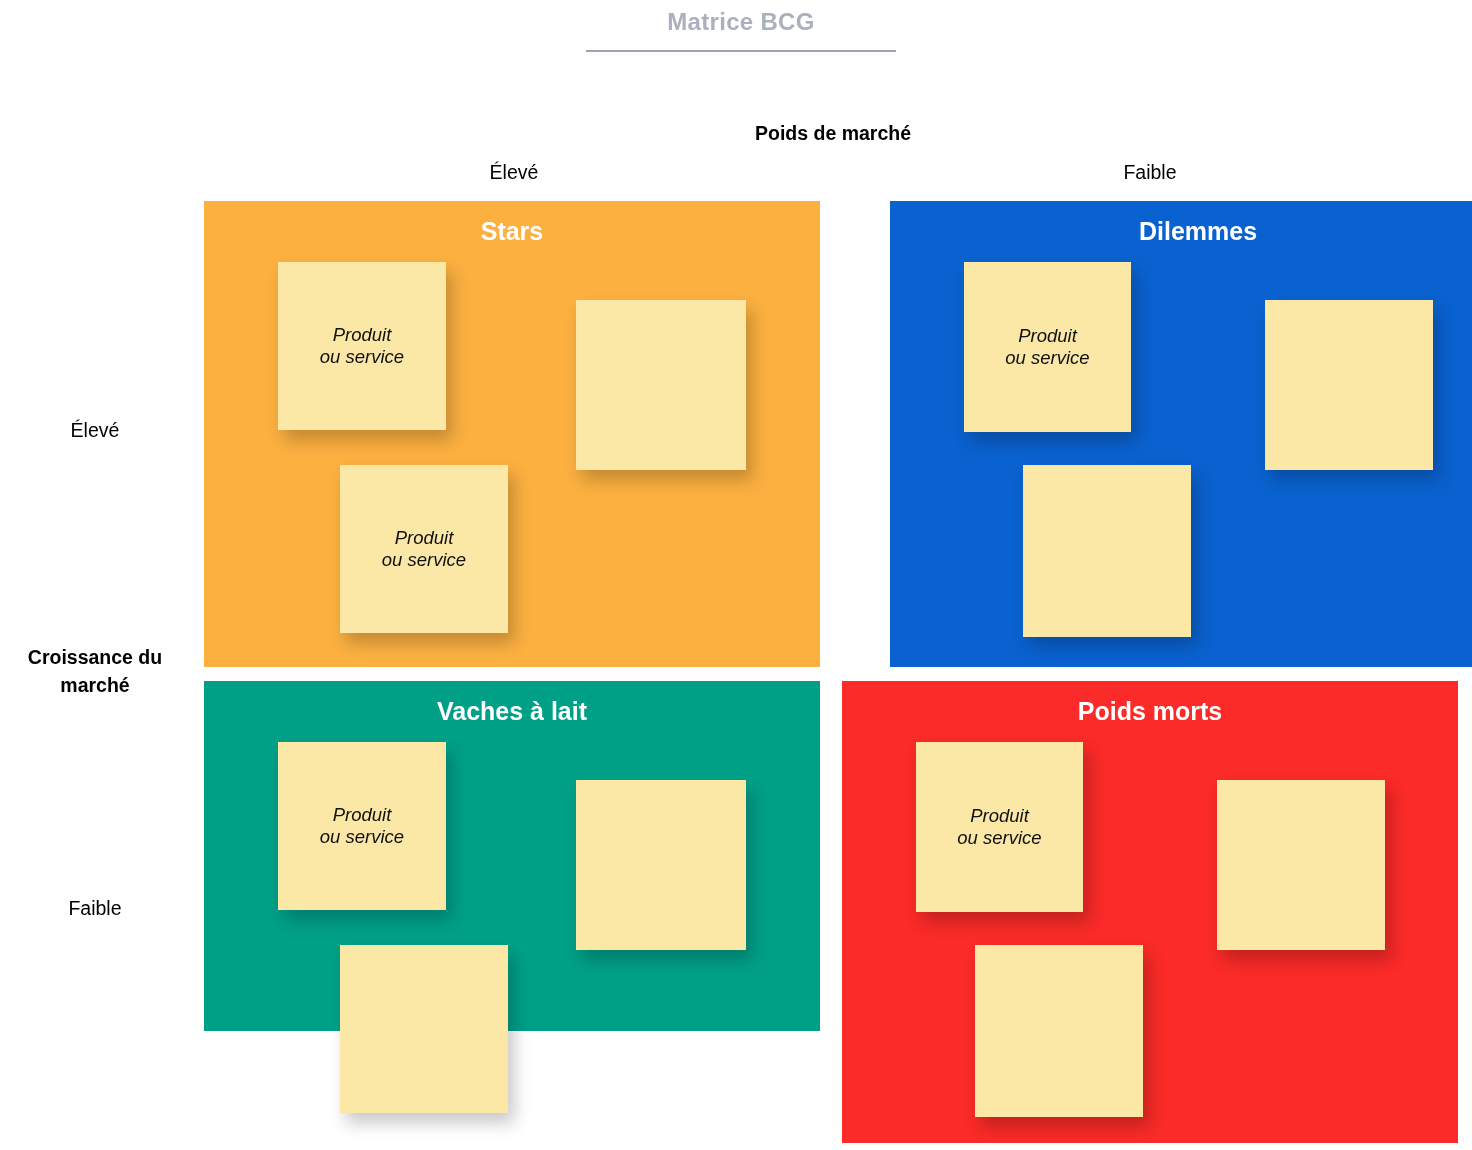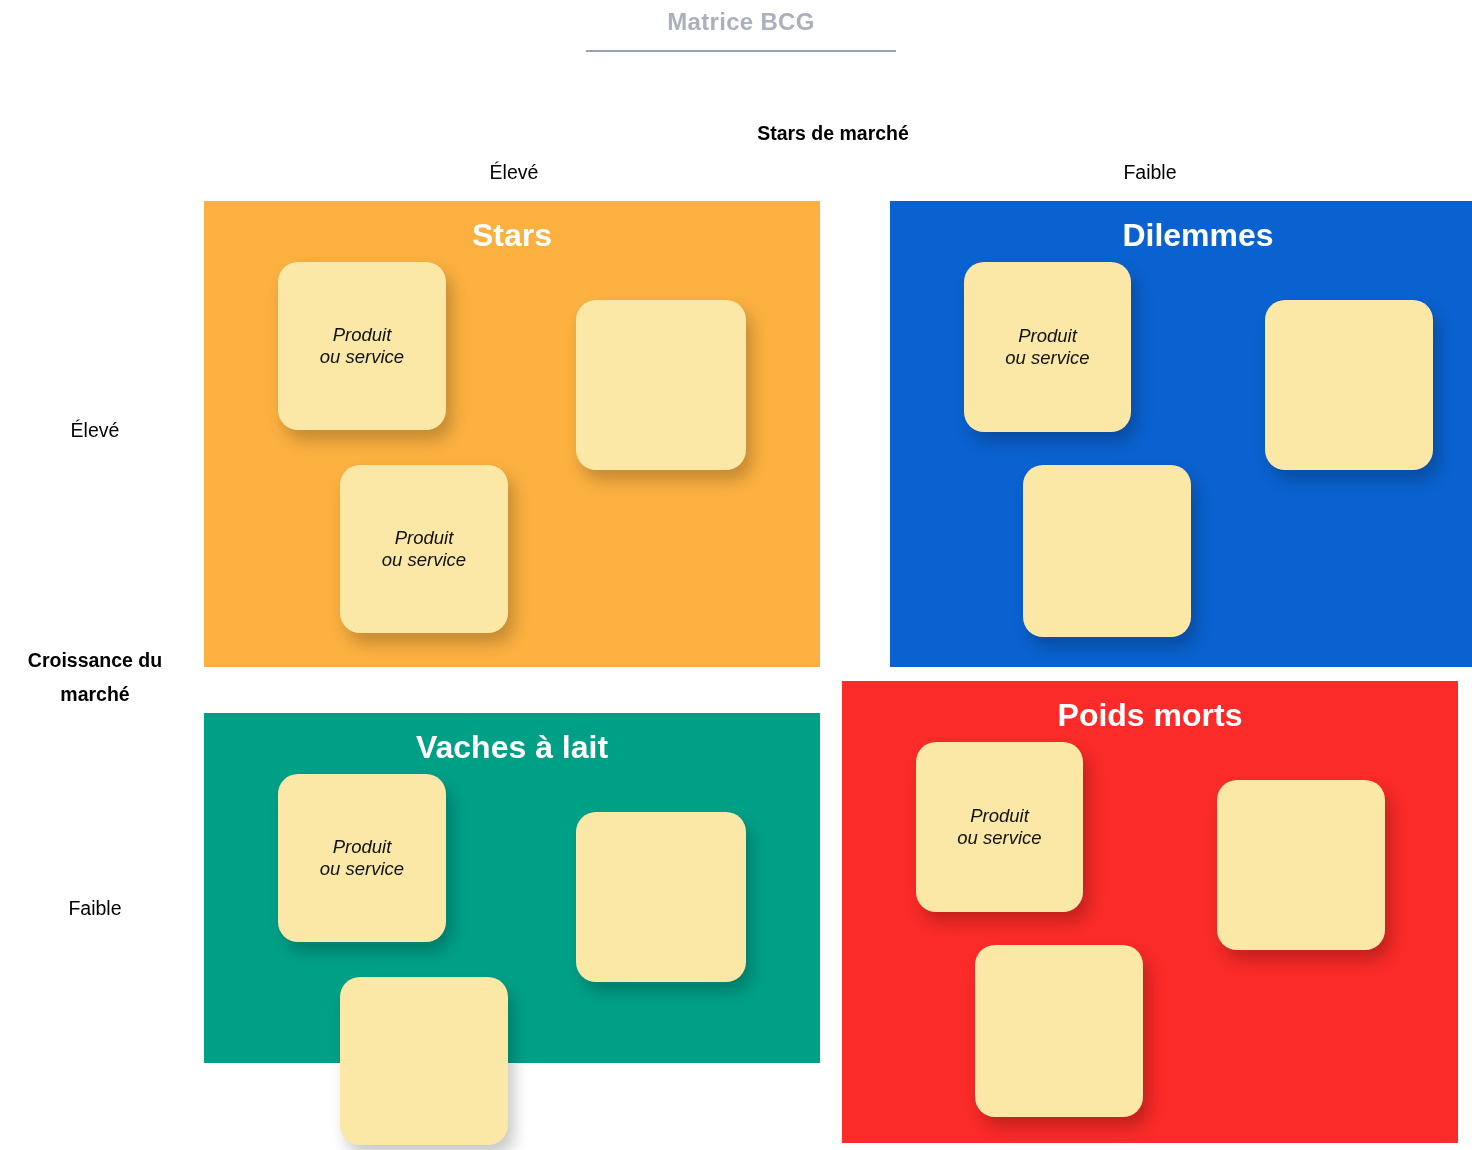--- a/index.html
+++ b/index.html
@@ -59,21 +59,21 @@
   #axis-x-tick-low  { left: 1028px; width: 244px; }
 
   #axis-y-title {
     position: absolute;
     left: 0px;
     top: 643px;
     width: 190px;
     text-align: center;
     font-size: 19.5px;
     font-weight: bold;
-    line-height: 34px;
+    line-height: 28px;
   }
   .axis-y-tick {
     position: absolute;
     left: 0px;
     width: 190px;
     text-align: center;
     font-size: 19.5px;
   }
   #axis-y-tick-high { top: 419px; }
   #axis-y-tick-low  { top: 897px; }
@@ -87,44 +87,43 @@
     height: 942px;
   }
   .quadrant {
     position: absolute;
     width: 616px;
     height: 466px;
     overflow: visible;
   }
   #quadrant-stars        { left: 0px;   top: 0px; }
   #quadrant-dilemmes     { left: 638px; top: 0px; }
-  #quadrant-vaches       { left: 0px;   top: 480px; height: 350px; margin-top: 32px; }
+  #quadrant-vaches       { left: 0px;   top: 480px; height: 350px; }
   #quadrant-poids-morts  { left: 638px; top: 480px; height: 462px; }
 
   .quadrant-title {
     position: absolute;
     left: 0;
     top: 16px;
     width: 100%;
     text-align: center;
-    font-size: 32px;
+    font-size: 25px;
     font-weight: bold;
     color: #ffffff;
     z-index: 5;
   }
 
   
   .sticky-note {
     position: absolute;
     background: #fbe8a6;
     box-shadow: 6px 10px 16px rgba(0,0,0,0.22);
     display: flex;
     align-items: center;
     justify-content: center;
-    border-radius: 20px;
   }
   .sticky-note-text {
     font-size: 18.5px;
     font-style: italic;
     line-height: 22px;
     text-align: center;
     color: #111111;
     white-space: pre-line;
   }
 
@@ -137,21 +136,21 @@
   .note-d { left: 74px;  top: 61px;  width: 167px; height: 170px; }
   .note-e { left: 375px; top: 99px;  width: 168px; height: 170px; }
   .note-f { left: 133px; top: 264px; width: 168px; height: 172px; }
 </style>
 </head>
 <body>
 
 <div id="doc-title" style="color: rgb(170, 176, 189);">Matrice BCG</div>
 <div id="doc-title-rule"></div>
 
-<div id="axis-x-title">Stars de marché</div>
+<div id="axis-x-title">Poids de marché</div>
 <div id="axis-x-tick-high" class="axis-x-tick">Élevé</div>
 <div id="axis-x-tick-low" class="axis-x-tick">Faible</div>
 
 <div id="axis-y-title">Croissance
 du marché</div>
 <div id="axis-y-tick-high" class="axis-y-tick">Élevé</div>
 <div id="axis-y-tick-low" class="axis-y-tick">Faible</div>
 
 <div id="matrix">
 

